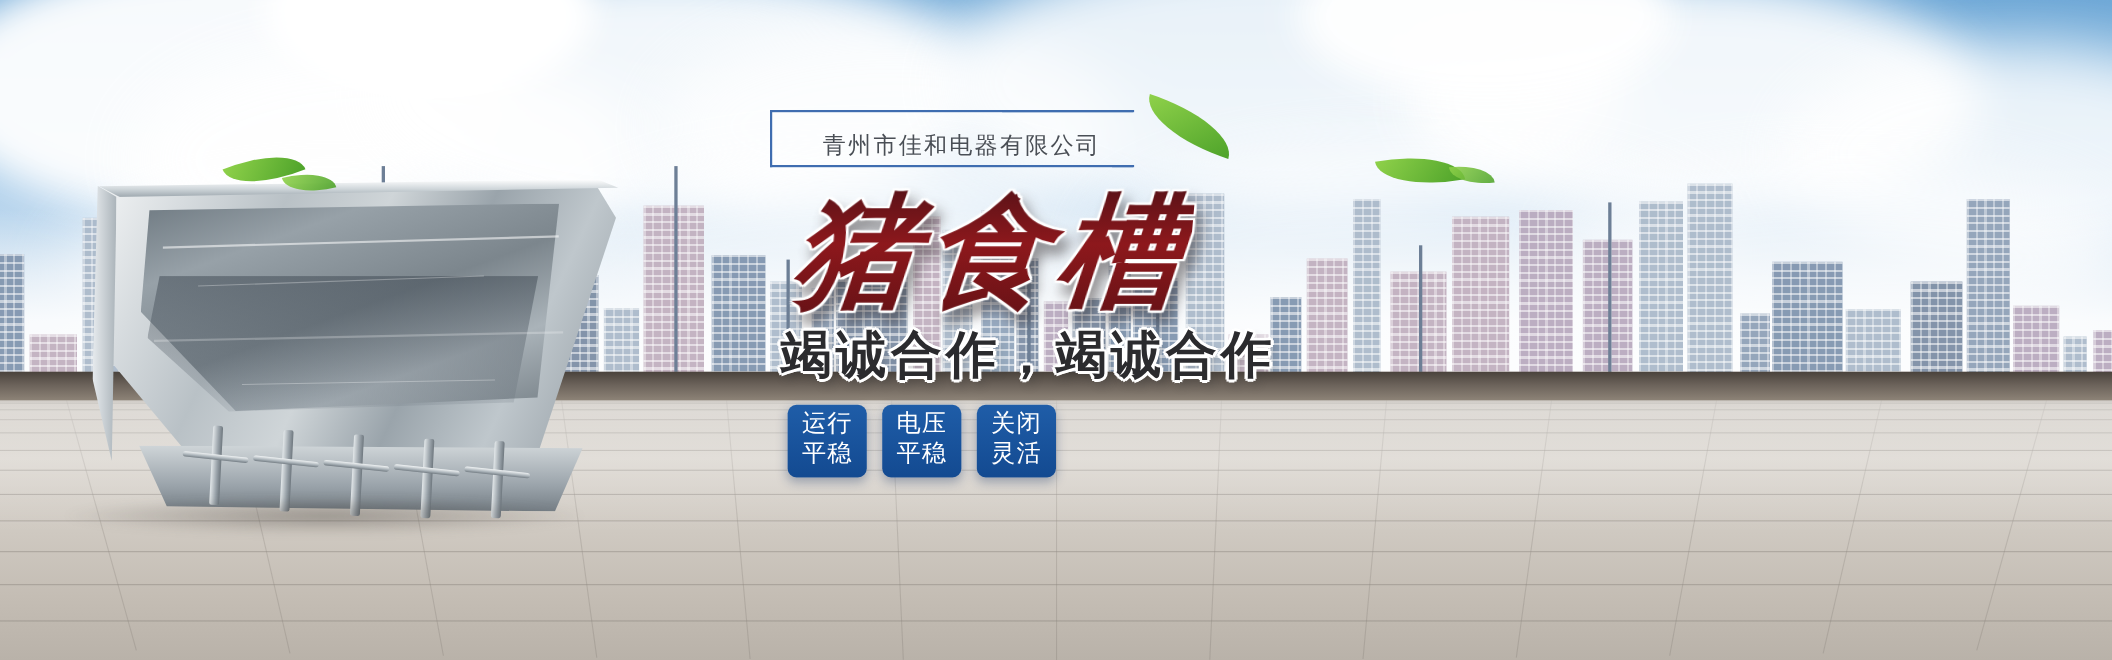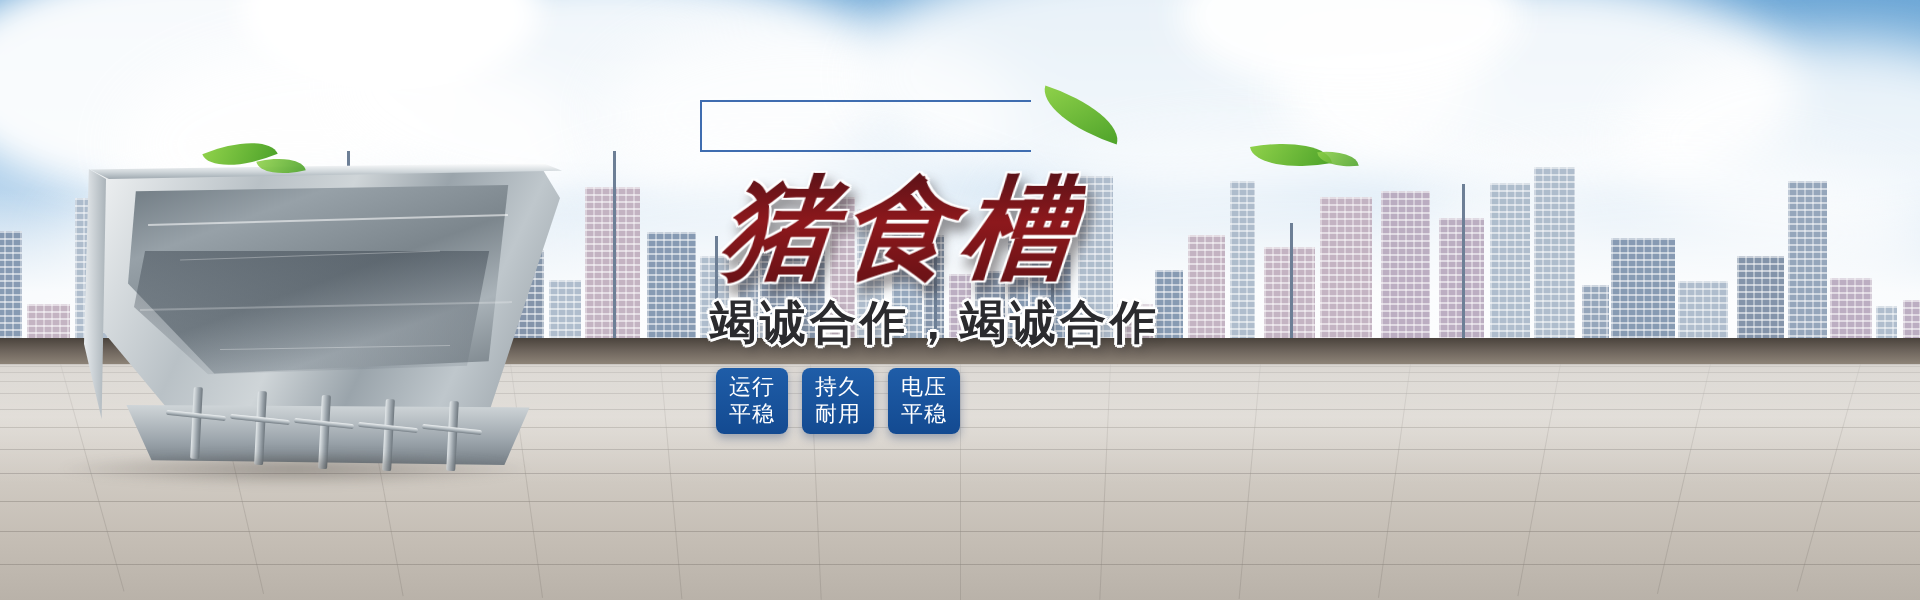--- a/index.html
+++ b/index.html
@@ -167,21 +167,21 @@
       4px 6px 8px rgba(60,60,60,.35);
   }
 
   .badges { position:absolute; left:16px; top:272px; display:flex; gap:14px; }
   .badge {
     width:72px; height:66px; border-radius:8px;
     background:linear-gradient(to bottom,#1f5da8,#134a91);
     box-shadow:0 4px 10px rgba(20,50,100,.35);
     display:flex; flex-direction:column; align-items:center; justify-content:center;
     color:#ffffff; font-size:22px; line-height:1.22; letter-spacing:1px;
-    font-family:Liberation Serif, serif;
+    font-family:Liberation Mono, monospace;
   }
   .badge span { display:block; }
 </style>
 </head>
 <body>
 
 <div class="banner">
 
   <div class="sky">
     <div class="cloudwrap">
@@ -324,34 +324,35 @@
   <div class="leaf l2"></div>
   <div class="leaf l3"></div>
   <div class="leaf l4"></div>
   <div class="leaf l5"></div>
 
   <div class="textblock">
 
     <div class="namebox">
       <div class="frame"></div>
     </div>
+    <div class="company">青州市佳和电器有限公司</div>
 
     <div class="maintitle">猪食槽</div>
 
     <div class="subtitle">竭诚合作，竭诚合作</div>
 
     <div class="badges" id="badges">
         <div class="badge">
           <span>运行</span>
           <span>平稳</span>
         </div>
         <div class="badge">
-          <span>持久</span>
-          <span>耐用</span>
-        </div>
-        <div class="badge">
           <span>电压</span>
           <span>平稳</span>
         </div>
+        <div class="badge">
+          <span>关闭</span>
+          <span>灵活</span>
+        </div>
       </div>
   </div>
 
 </div>
 
 </body></html>

